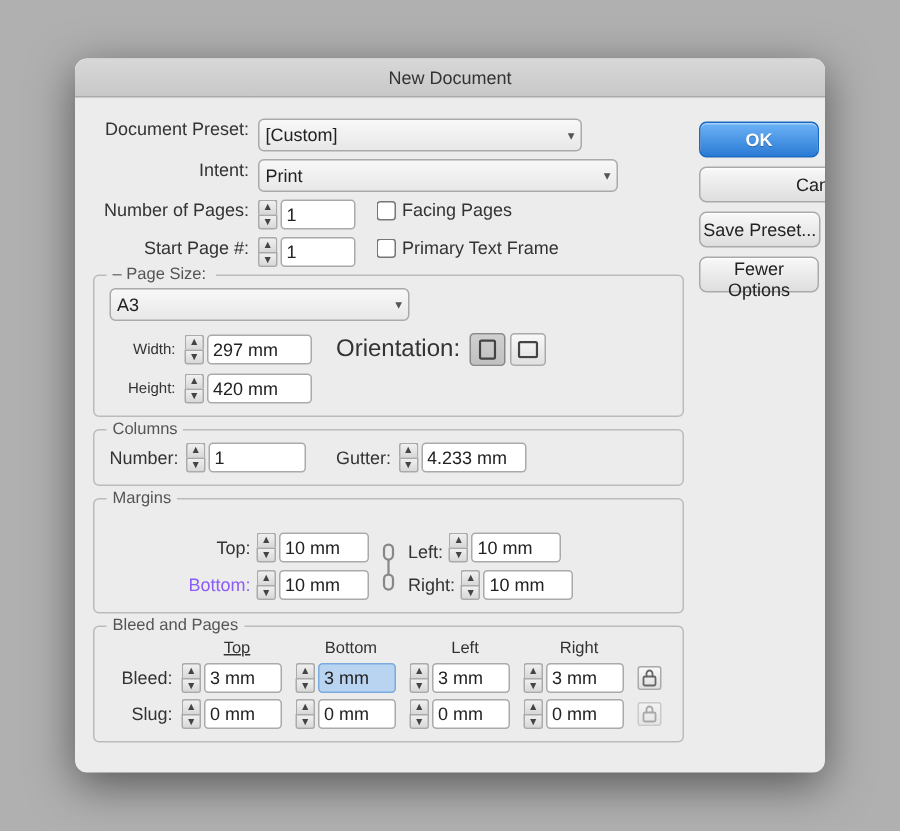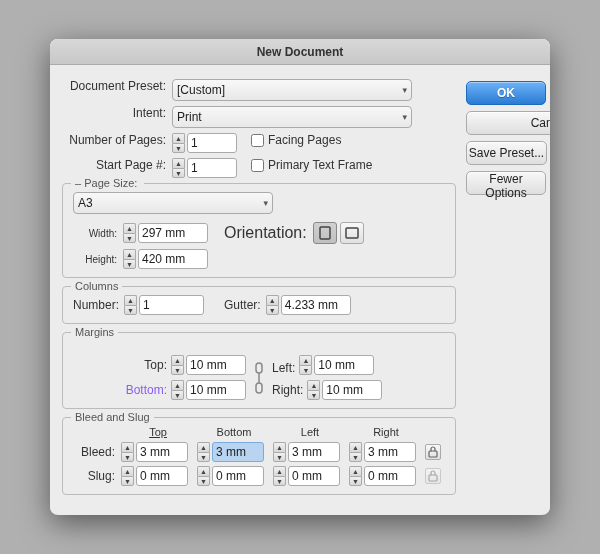--- a/index.html
+++ b/index.html
@@ -19,21 +19,21 @@
       box-shadow: 0 8px 30px rgba(0,0,0,0.5), inset 0 1px 0 rgba(255,255,255,0.8);
       width: 500px;
       overflow: hidden;
     }
     .title-bar {
       background: linear-gradient(to bottom, #d8d8d8, #c8c8c8);
       border-bottom: 1px solid #aaa;
       text-align: center;
       padding: 6px 0 5px;
       font-size: 12px;
-      font-weight: bold;
+      font-weight: normal;
       color: #333;
     }
     .dialog-body {
       display: flex;
       padding: 14px 12px 12px;
       gap: 10px;
     }
     .left-col {
       flex: 1;
       display: flex;
@@ -246,21 +246,21 @@
 
 <div class="dialog">
   <div class="title-bar">
     <span>New Document</span>
   </div>
   <div class="dialog-body">
     <div class="left-col">
 
       <div class="form-row">
         <span class="form-label">Document Preset:</span>
-        <div class="select-wrap" style="width:240px;">
+        <div class="select-wrap" style="width:216px;">
           <select class="select-input" style="width:240px;">
             <option>[Custom]</option>
           </select>
           <span class="select-arrow">▾</span>
         </div>
       </div>
 
       <div class="form-row">
         <span class="form-label">Intent:</span>
         <div class="select-wrap" style="width:240px;">
@@ -429,21 +429,21 @@
                 <button class="spin-btn">▲</button>
                 <button class="spin-btn">▼</button>
               </div>
               <input type="text" class="text-input" style="width: 60px;" value="10 mm">
             </div>
           </div>
         </div>
       </div>
 
       <div class="section-group">
-        <span class="section-label">Bleed and Slug</span>
+        <span class="section-label">Bleed and Pages</span>
 
         <div style="display:grid; grid-template-columns:46px 74px 74px 74px 74px 20px; gap:2px; align-items:center; margin-bottom:4px;">
           <div></div>
           <div style="text-align:center; font-size:11px; font-weight:500; color:#333; text-decoration:underline;"><span>Top</span></div>
           <div style="text-align:center; font-size:11px; font-weight:500; color:#333;"><span>Bottom</span></div>
           <div style="text-align:center; font-size:11px; font-weight:500; color:#333;"><span>Left</span></div>
           <div style="text-align:center; font-size:11px; font-weight:500; color:#333;"><span>Right</span></div>
           <div></div>
         </div>
 

